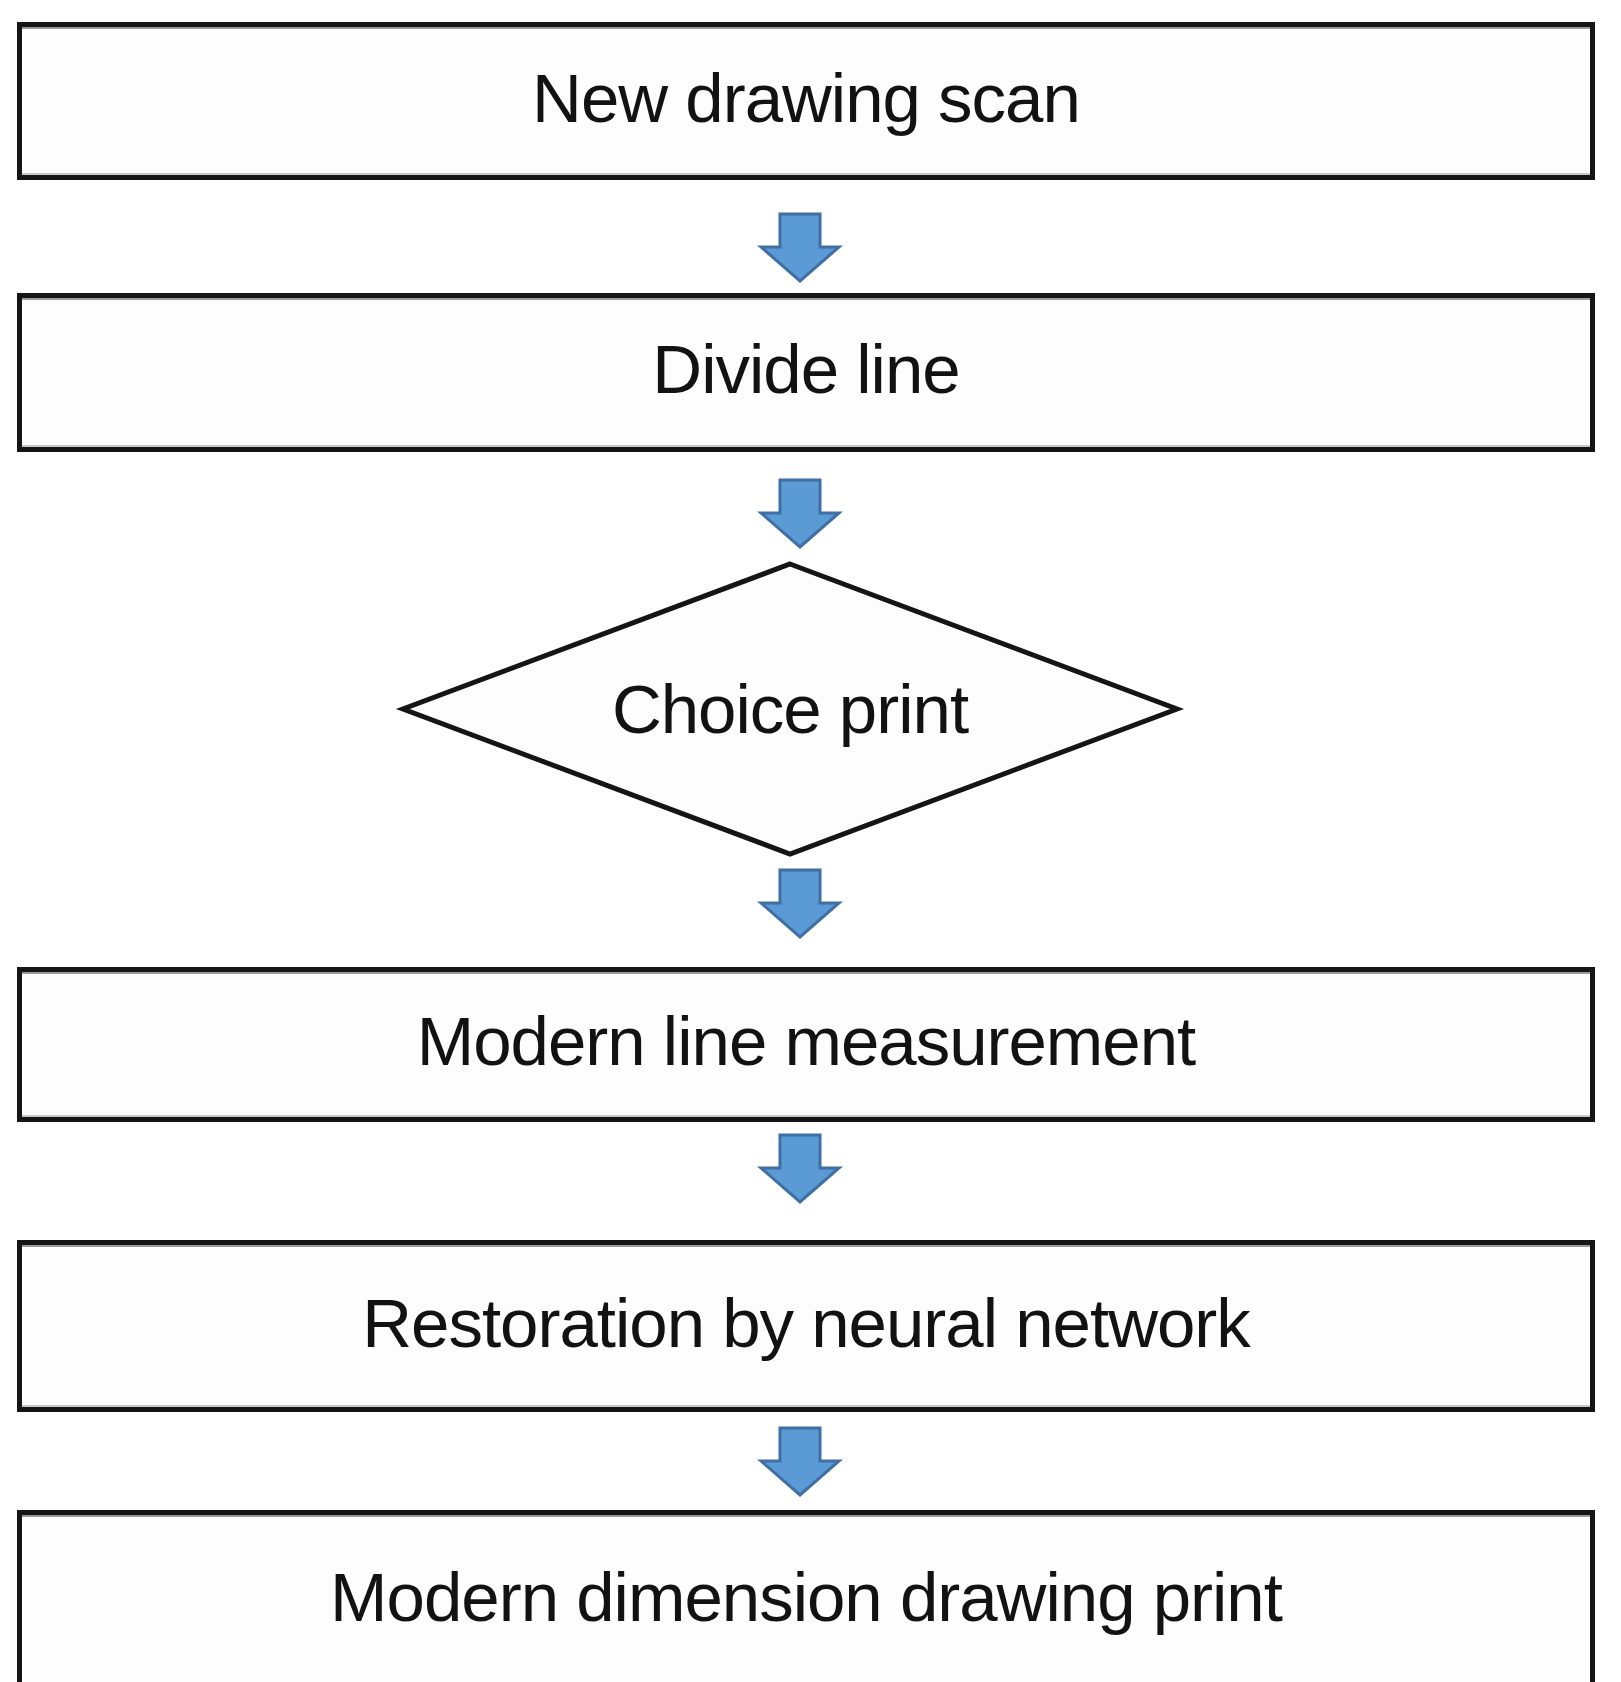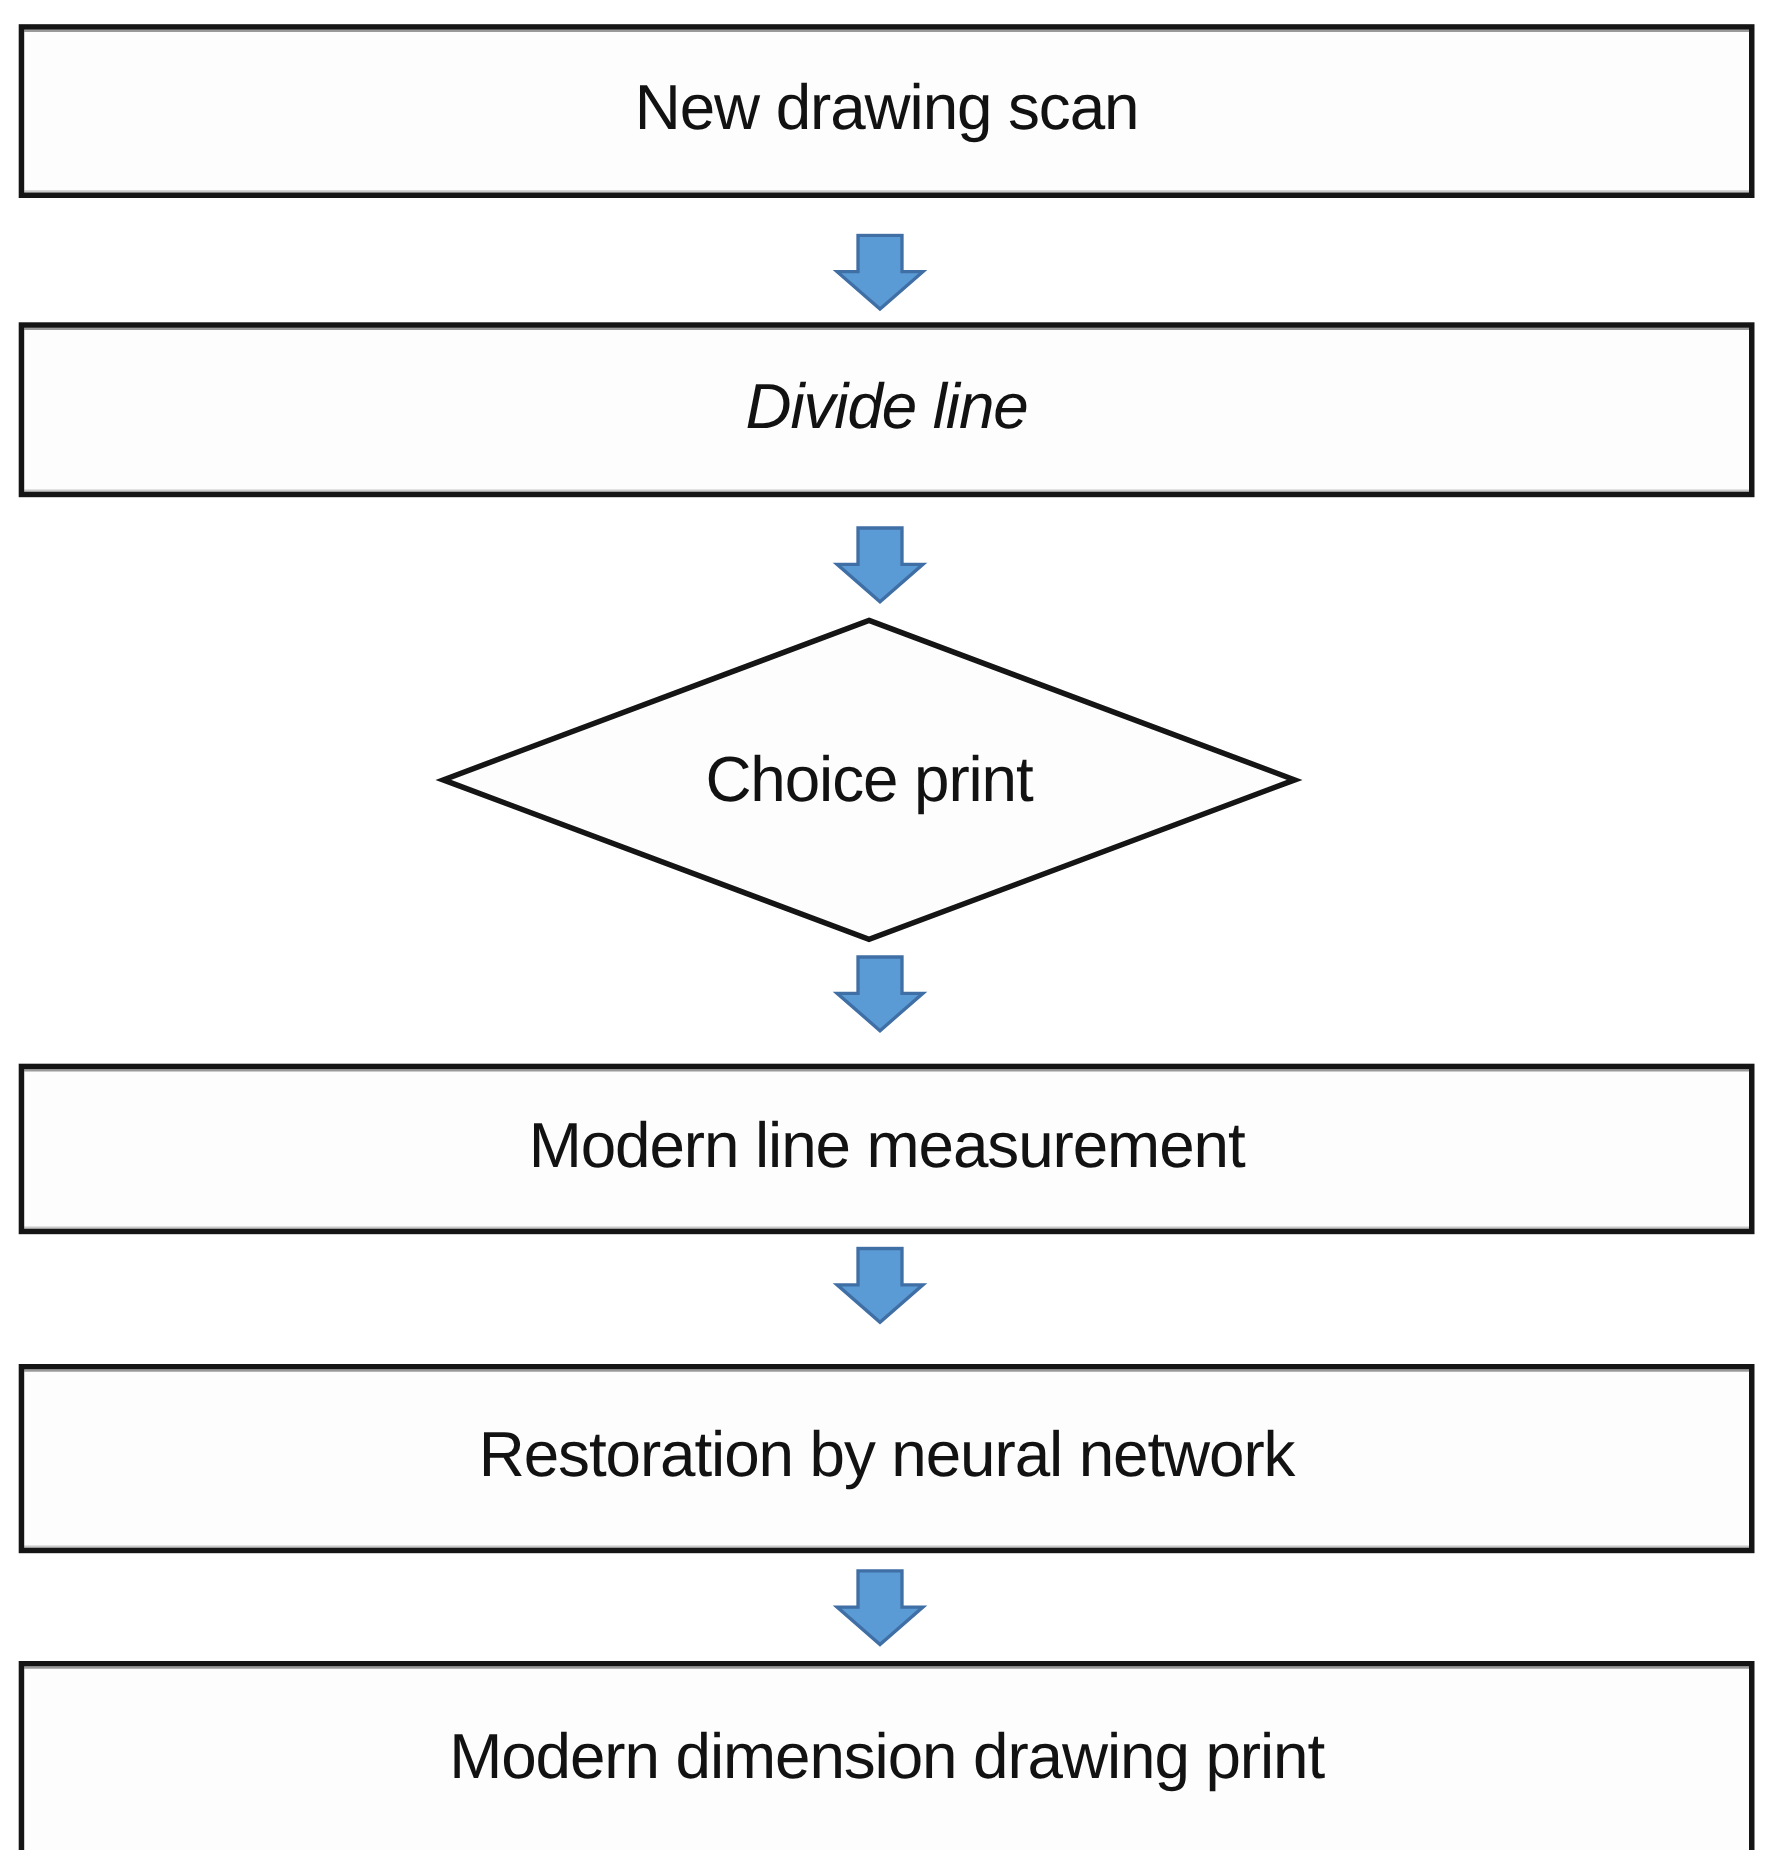--- a/index.html
+++ b/index.html
@@ -22,29 +22,29 @@
     box-sizing: border-box;
     background: #fdfdfd;
     border: 5px solid #151515;
     display: flex;
     align-items: center;
     justify-content: center;
     box-shadow: inset 0 2px 0 #9a9a9a, inset 0 -2px 0 #c9c9c9;
   }
   .flow-box .label,
   .diamond-label {
-    font-size: 58px;
+    font-size: 69px;
     letter-spacing: -1px;
     color: #121212;
     white-space: nowrap;
     line-height: 1;
     padding-bottom: 6px;
   }
   .box-1 { top: 22px;   height: 158px; }
-  .box-2 { top: 293px;  height: 159px; font-style: italic; }
+  .box-2 { top: 293px;  height: 159px; }
   .box-3 { top: 967px;  height: 155px; }
   .box-4 { top: 1240px; height: 172px; }
   .box-5 { top: 1510px; height: 180px; }
 
   .arrow {
     position: absolute;
     left: 750px;
     width: 100px;
     height: 72px;
   }

